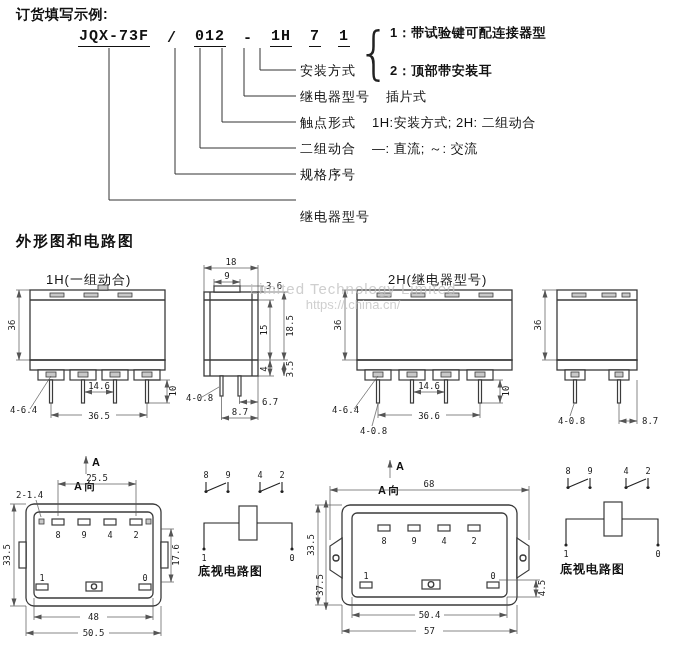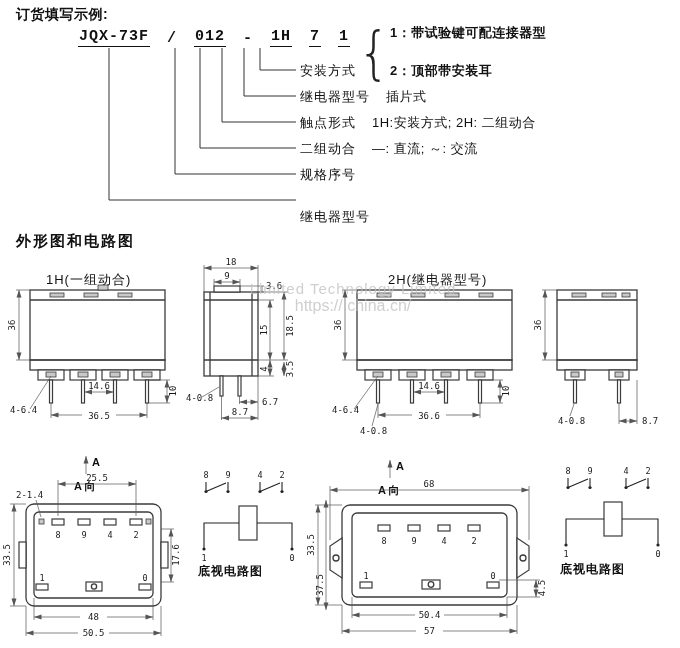--- a/index.html
+++ b/index.html
@@ -12,21 +12,21 @@
   .code .u{border-bottom:1.6px solid #111;padding:0 1px 1px 1px}
   .legend-row{position:absolute;left:300px;display:flex;align-items:flex-start;font-size:13px;white-space:nowrap}
   .legend-row .lab{letter-spacing:1px}
   .legend-row .val{margin-left:16px;letter-spacing:.5px}
   .opt{position:absolute;font-size:13px;font-weight:600;letter-spacing:.5px;white-space:nowrap}
   .brace{position:absolute;font-size:50px;font-weight:200;line-height:56px;transform:scaleY(1.15);color:#222;font-family:"DejaVu Sans",sans-serif}
   .section-title{font-size:15px;font-weight:bold;letter-spacing:2px}
   .dw-label{position:absolute;font-size:13px;letter-spacing:1px;white-space:nowrap}
   .watermark{position:absolute;left:168px;top:280px;width:370px;text-align:center;color:#bfbfbf;opacity:.75;filter:blur(.5px);pointer-events:none;z-index:5}
   .watermark .w1{font-size:15px;letter-spacing:1px}
-  .watermark .w2{font-size:16px}
+  .watermark .w2{font-size:13px}
   svg{position:absolute;overflow:visible}
   svg .o{fill:none;stroke:#3b3b3b;stroke-width:1.3}
   svg .of{fill:#fff;stroke:#3b3b3b;stroke-width:1.2}
   svg .sl{fill:#c9c9c9;stroke:#3b3b3b;stroke-width:.8}
   svg .d{stroke:#555;stroke-width:.7;fill:none}
   svg .ld{stroke:#555;stroke-width:.7;fill:none}
   svg .dt{font-size:9px;fill:#1a1a1a;font-family:"DejaVu Sans Mono",monospace}
   svg .num{font-size:8.5px;fill:#1a1a1a;font-family:"DejaVu Sans Mono",monospace}
   svg .vlab{font-size:11px;fill:#111;font-weight:bold}
   svg .clab{font-size:12px;fill:#111;font-weight:bold;letter-spacing:1px}

